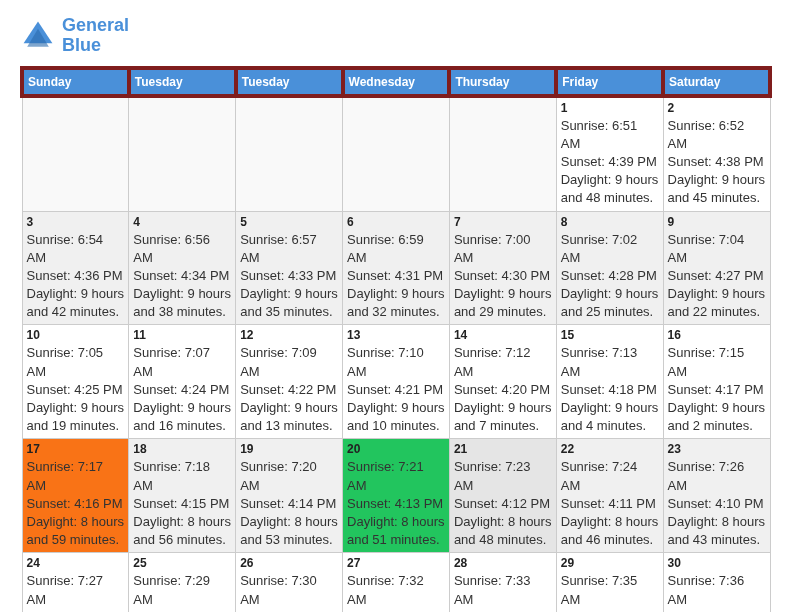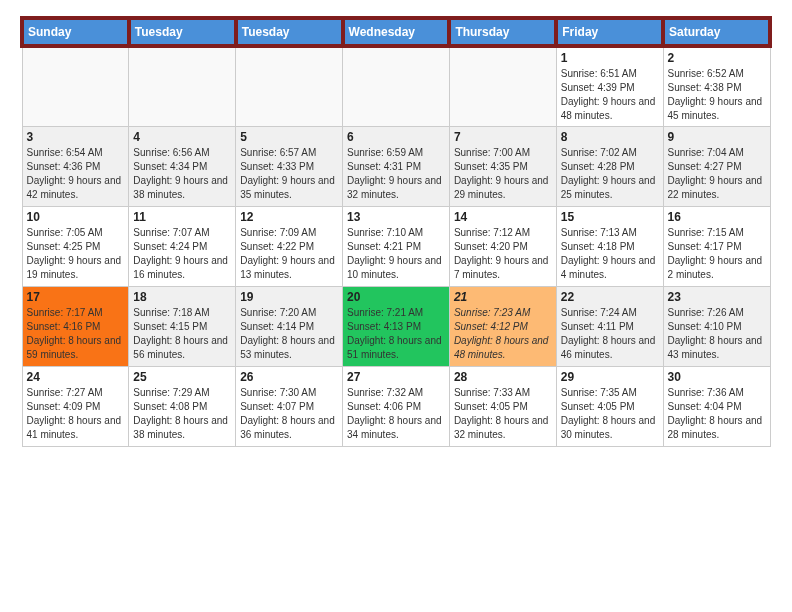--- a/index.html
+++ b/index.html
@@ -78,32 +78,48 @@
       background: #f5f5f5;
     }
     .day-number {
       font-size: 12px;
       font-weight: bold;
       color: #222;
       display: block;
       margin-bottom: 2px;
     }
     .day-info {
-      font-size: 10px;
+      font-size: 13px;
       line-height: 1.4;
       color: #333;
     }
     .empty {
       background: #f9f9f9 !important;
     }
   </style>
 </head>
 <body>
 
 <div class="page">
+  <div class="header">
+    <div class="logo">
+      <svg class="logo-icon" viewBox="0 0 40 40">
+        <polygon points="20,4 36,28 4,28" fill="#4a90d9"></polygon>
+        <polygon points="20,12 32,32 8,32" fill="#2a6aad" opacity="0.6"></polygon>
+      </svg>
+      <div class="logo-text">
+        <div><span>General</span></div>
+        <div style="color:#4a90d9">Blue</div>
+      </div>
+    </div>
+    <div class="title-block">
+      <div class="month-title"></div>
+      <div class="subtitle"></div>
+    </div>
+  </div>
 
   <table class="calendar">
     <thead>
       <tr>
       <th>Sunday</th>
           <th>Tuesday</th>
           <th>Tuesday</th>
           <th>Wednesday</th>
           <th>Thursday</th>
           <th>Friday</th>
@@ -151,21 +167,21 @@
           </td>
           <td style="background: rgb(240, 240, 240);">
             <span class="day-number">6</span>
             <div class="day-info" style="white-space: pre-line;">Sunrise: 6:59 AM
 Sunset: 4:31 PM
 Daylight: 9 hours and 32 minutes.</div>
           </td>
           <td style="background: rgb(240, 240, 240);">
             <span class="day-number">7</span>
             <div class="day-info" style="white-space: pre-line;">Sunrise: 7:00 AM
-Sunset: 4:35 PM
+Sunset: 4:30 PM
 Daylight: 9 hours and 29 minutes.</div>
           </td>
           <td style="background: rgb(240, 240, 240);">
             <span class="day-number">8</span>
             <div class="day-info" style="white-space: pre-line;">Sunrise: 7:02 AM
 Sunset: 4:28 PM
 Daylight: 9 hours and 25 minutes.</div>
           </td>
           <td style="background: rgb(240, 240, 240);">
             <span class="day-number">9</span>
@@ -236,21 +252,21 @@
             <div class="day-info" style="white-space: pre-line;">Sunrise: 7:20 AM
 Sunset: 4:14 PM
 Daylight: 8 hours and 53 minutes.</div>
           </td>
           <td style="background: #22c55e;">
             <span class="day-number">20</span>
             <div class="day-info" style="white-space: pre-line;">Sunrise: 7:21 AM
 Sunset: 4:13 PM
 Daylight: 8 hours and 51 minutes.</div>
           </td>
-          <td style="background: #fdba74; font-style: italic;">
+          <td style="background: #e5e5e5;">
             <span class="day-number">21</span>
             <div class="day-info" style="white-space: pre-line;">Sunrise: 7:23 AM
 Sunset: 4:12 PM
 Daylight: 8 hours and 48 minutes.</div>
           </td>
           <td style="background: rgb(240, 240, 240);">
             <span class="day-number">22</span>
             <div class="day-info" style="white-space: pre-line;">Sunrise: 7:24 AM
 Sunset: 4:11 PM
 Daylight: 8 hours and 46 minutes.</div>

